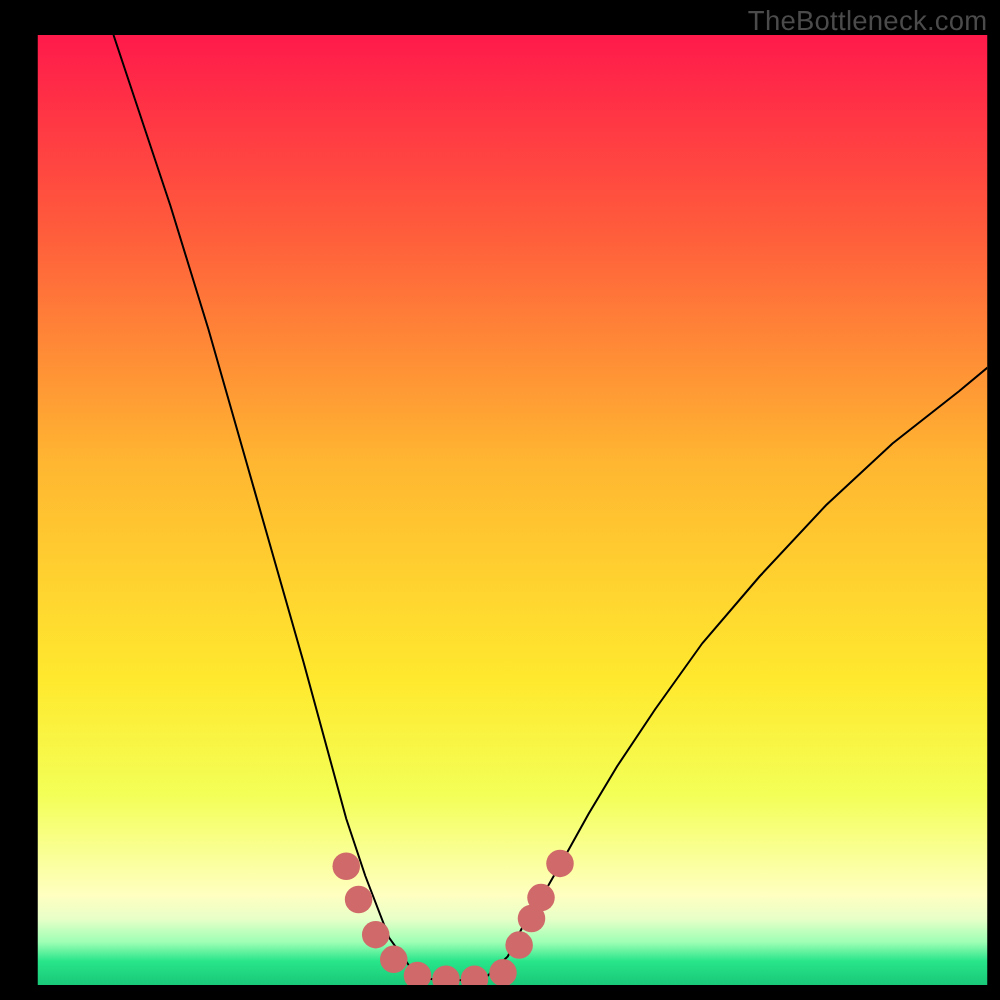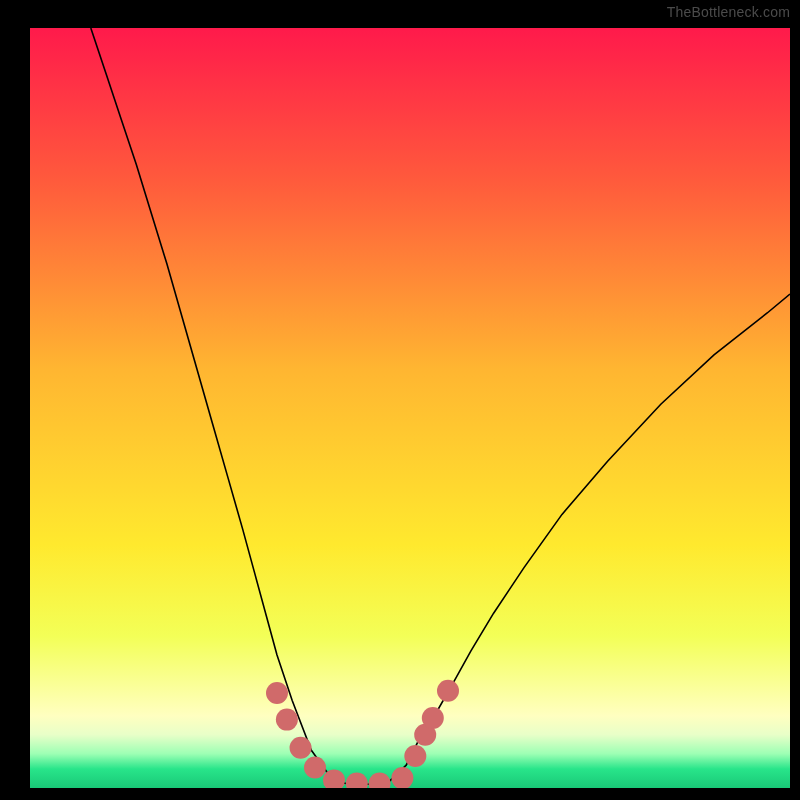--- a/index.html
+++ b/index.html
@@ -15,21 +15,21 @@
     position: relative;
     width: 800px;
     height: 800px;
     background: #000;
   }
   .watermark {
     position: absolute;
     top: 4px;
     right: 10px;
     color: #4b4b4b;
-    font-size: 14px;
+    font-size: 22px;
     font-weight: 400;
     letter-spacing: 0.2px;
     z-index: 10;
   }
   .plot-frame {
     position: absolute;
     left: 30px;
     top: 28px;
     width: 760px;
     height: 760px;

